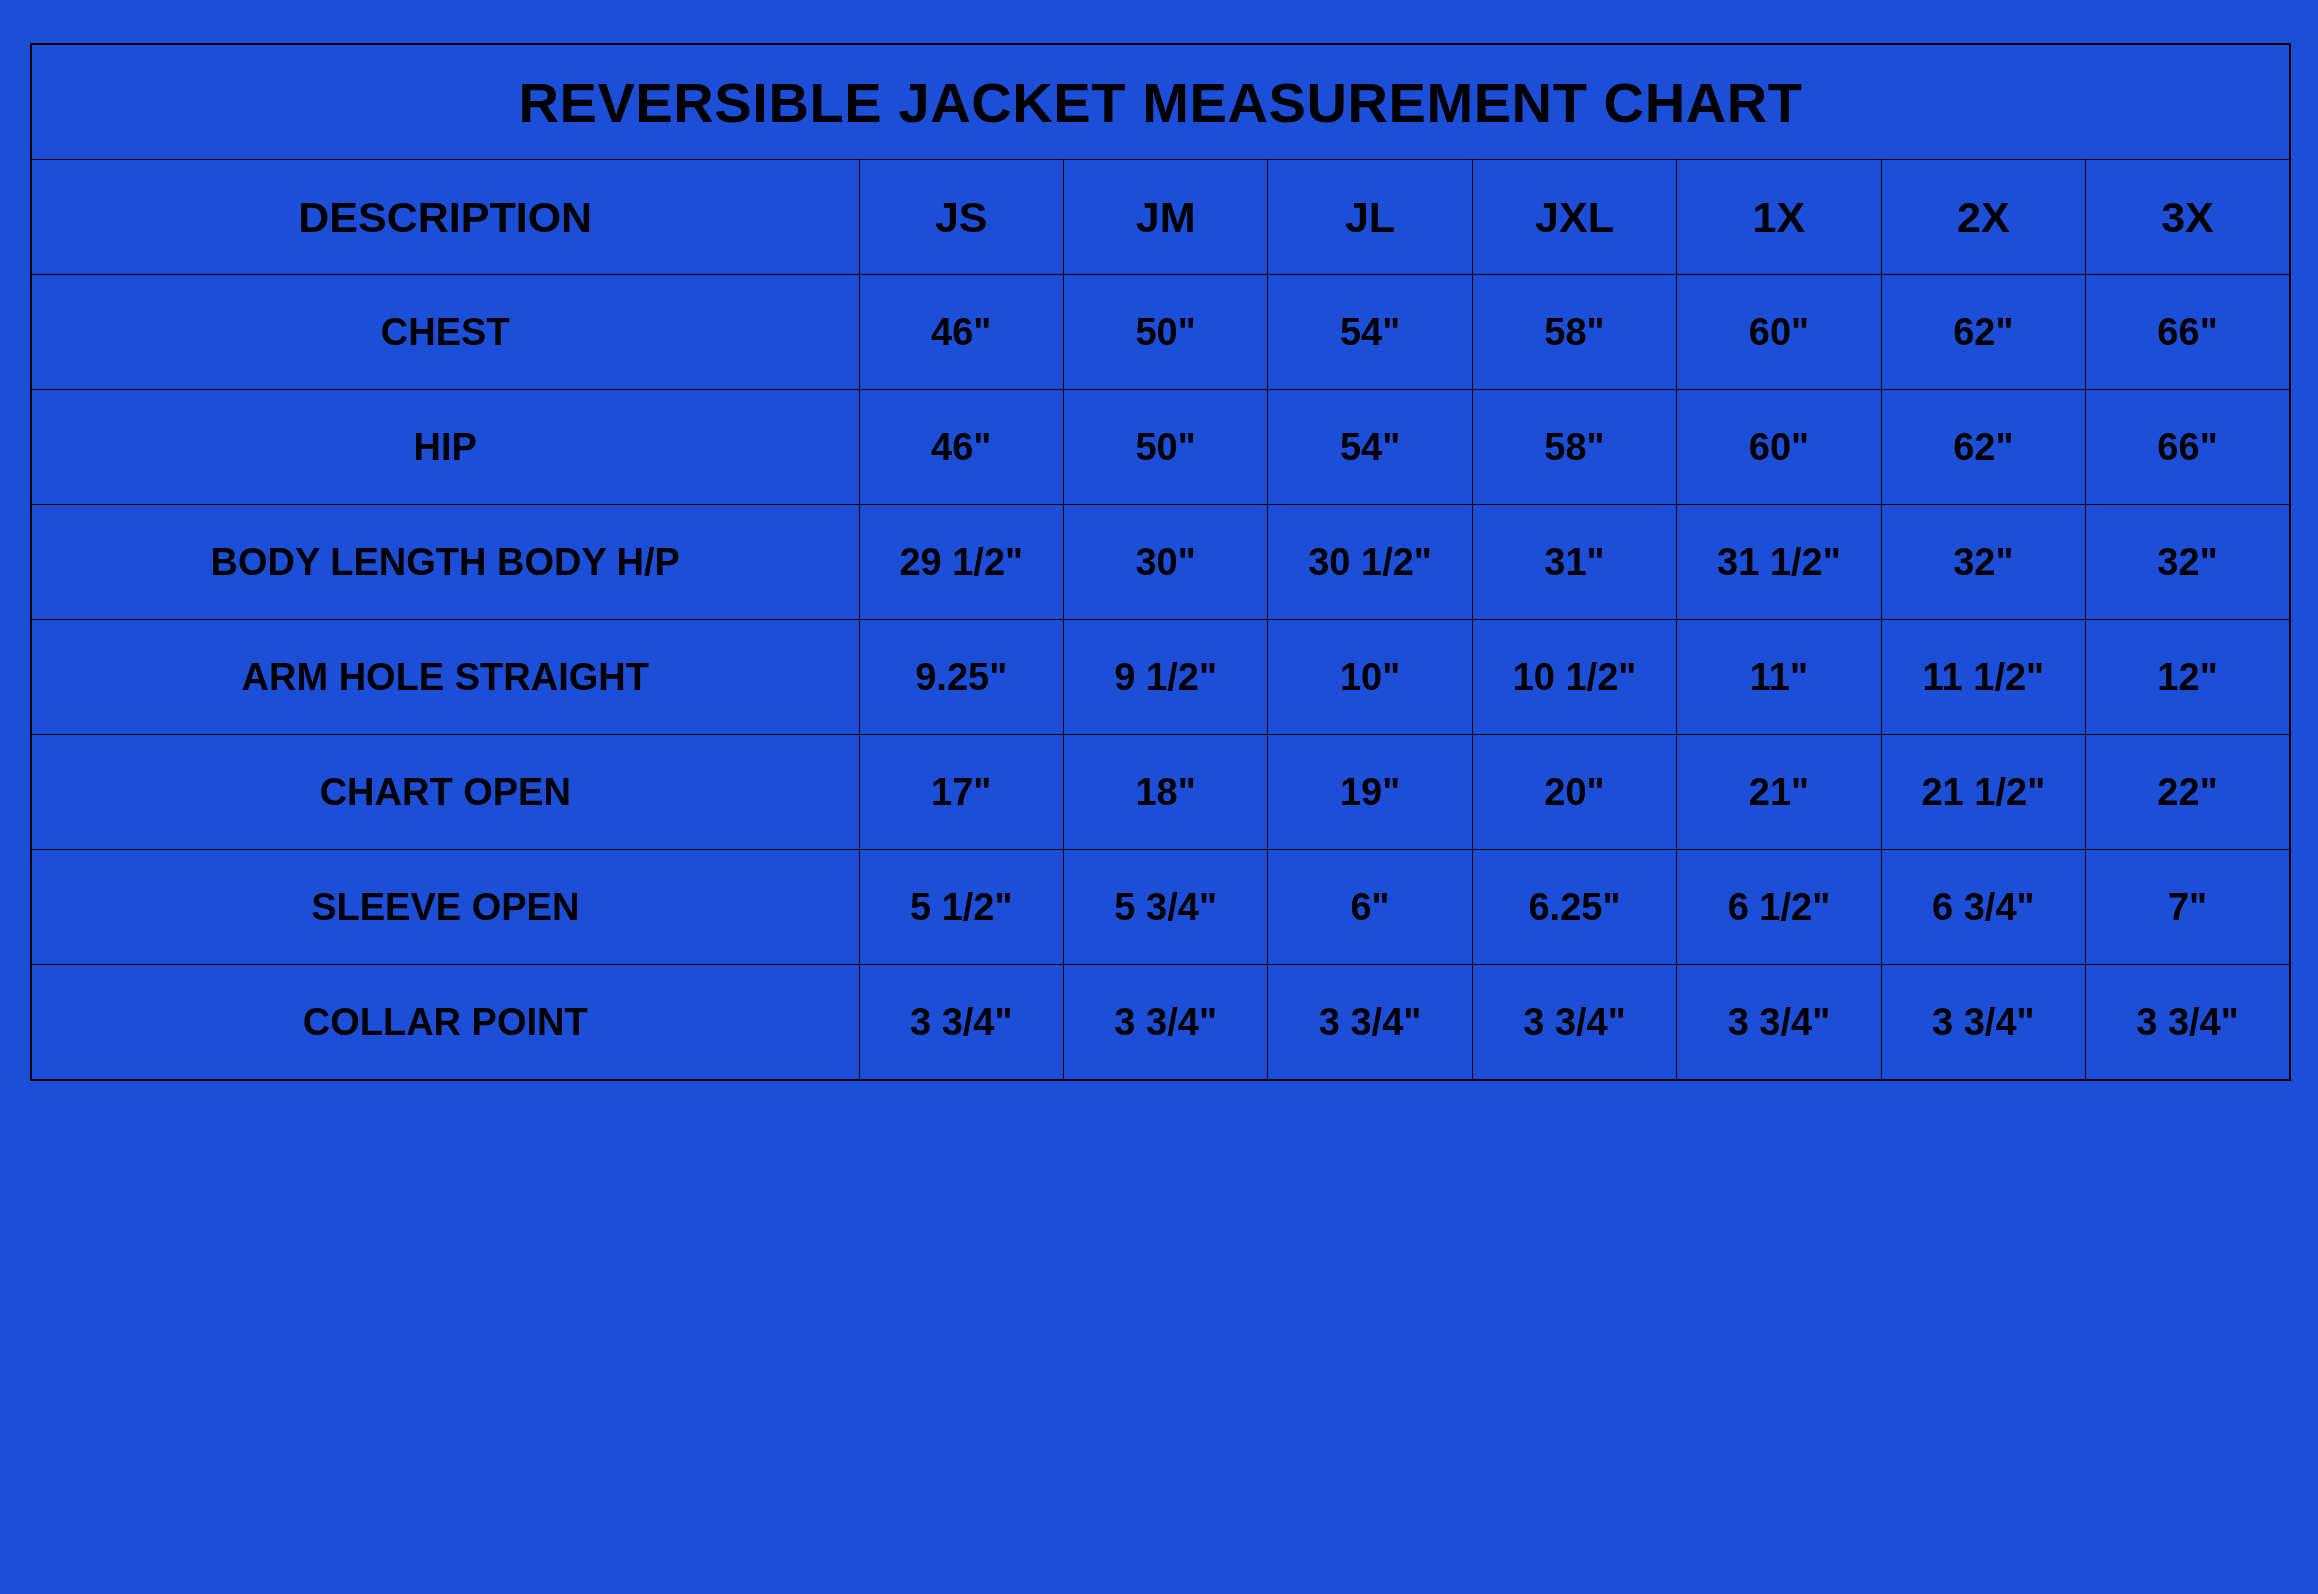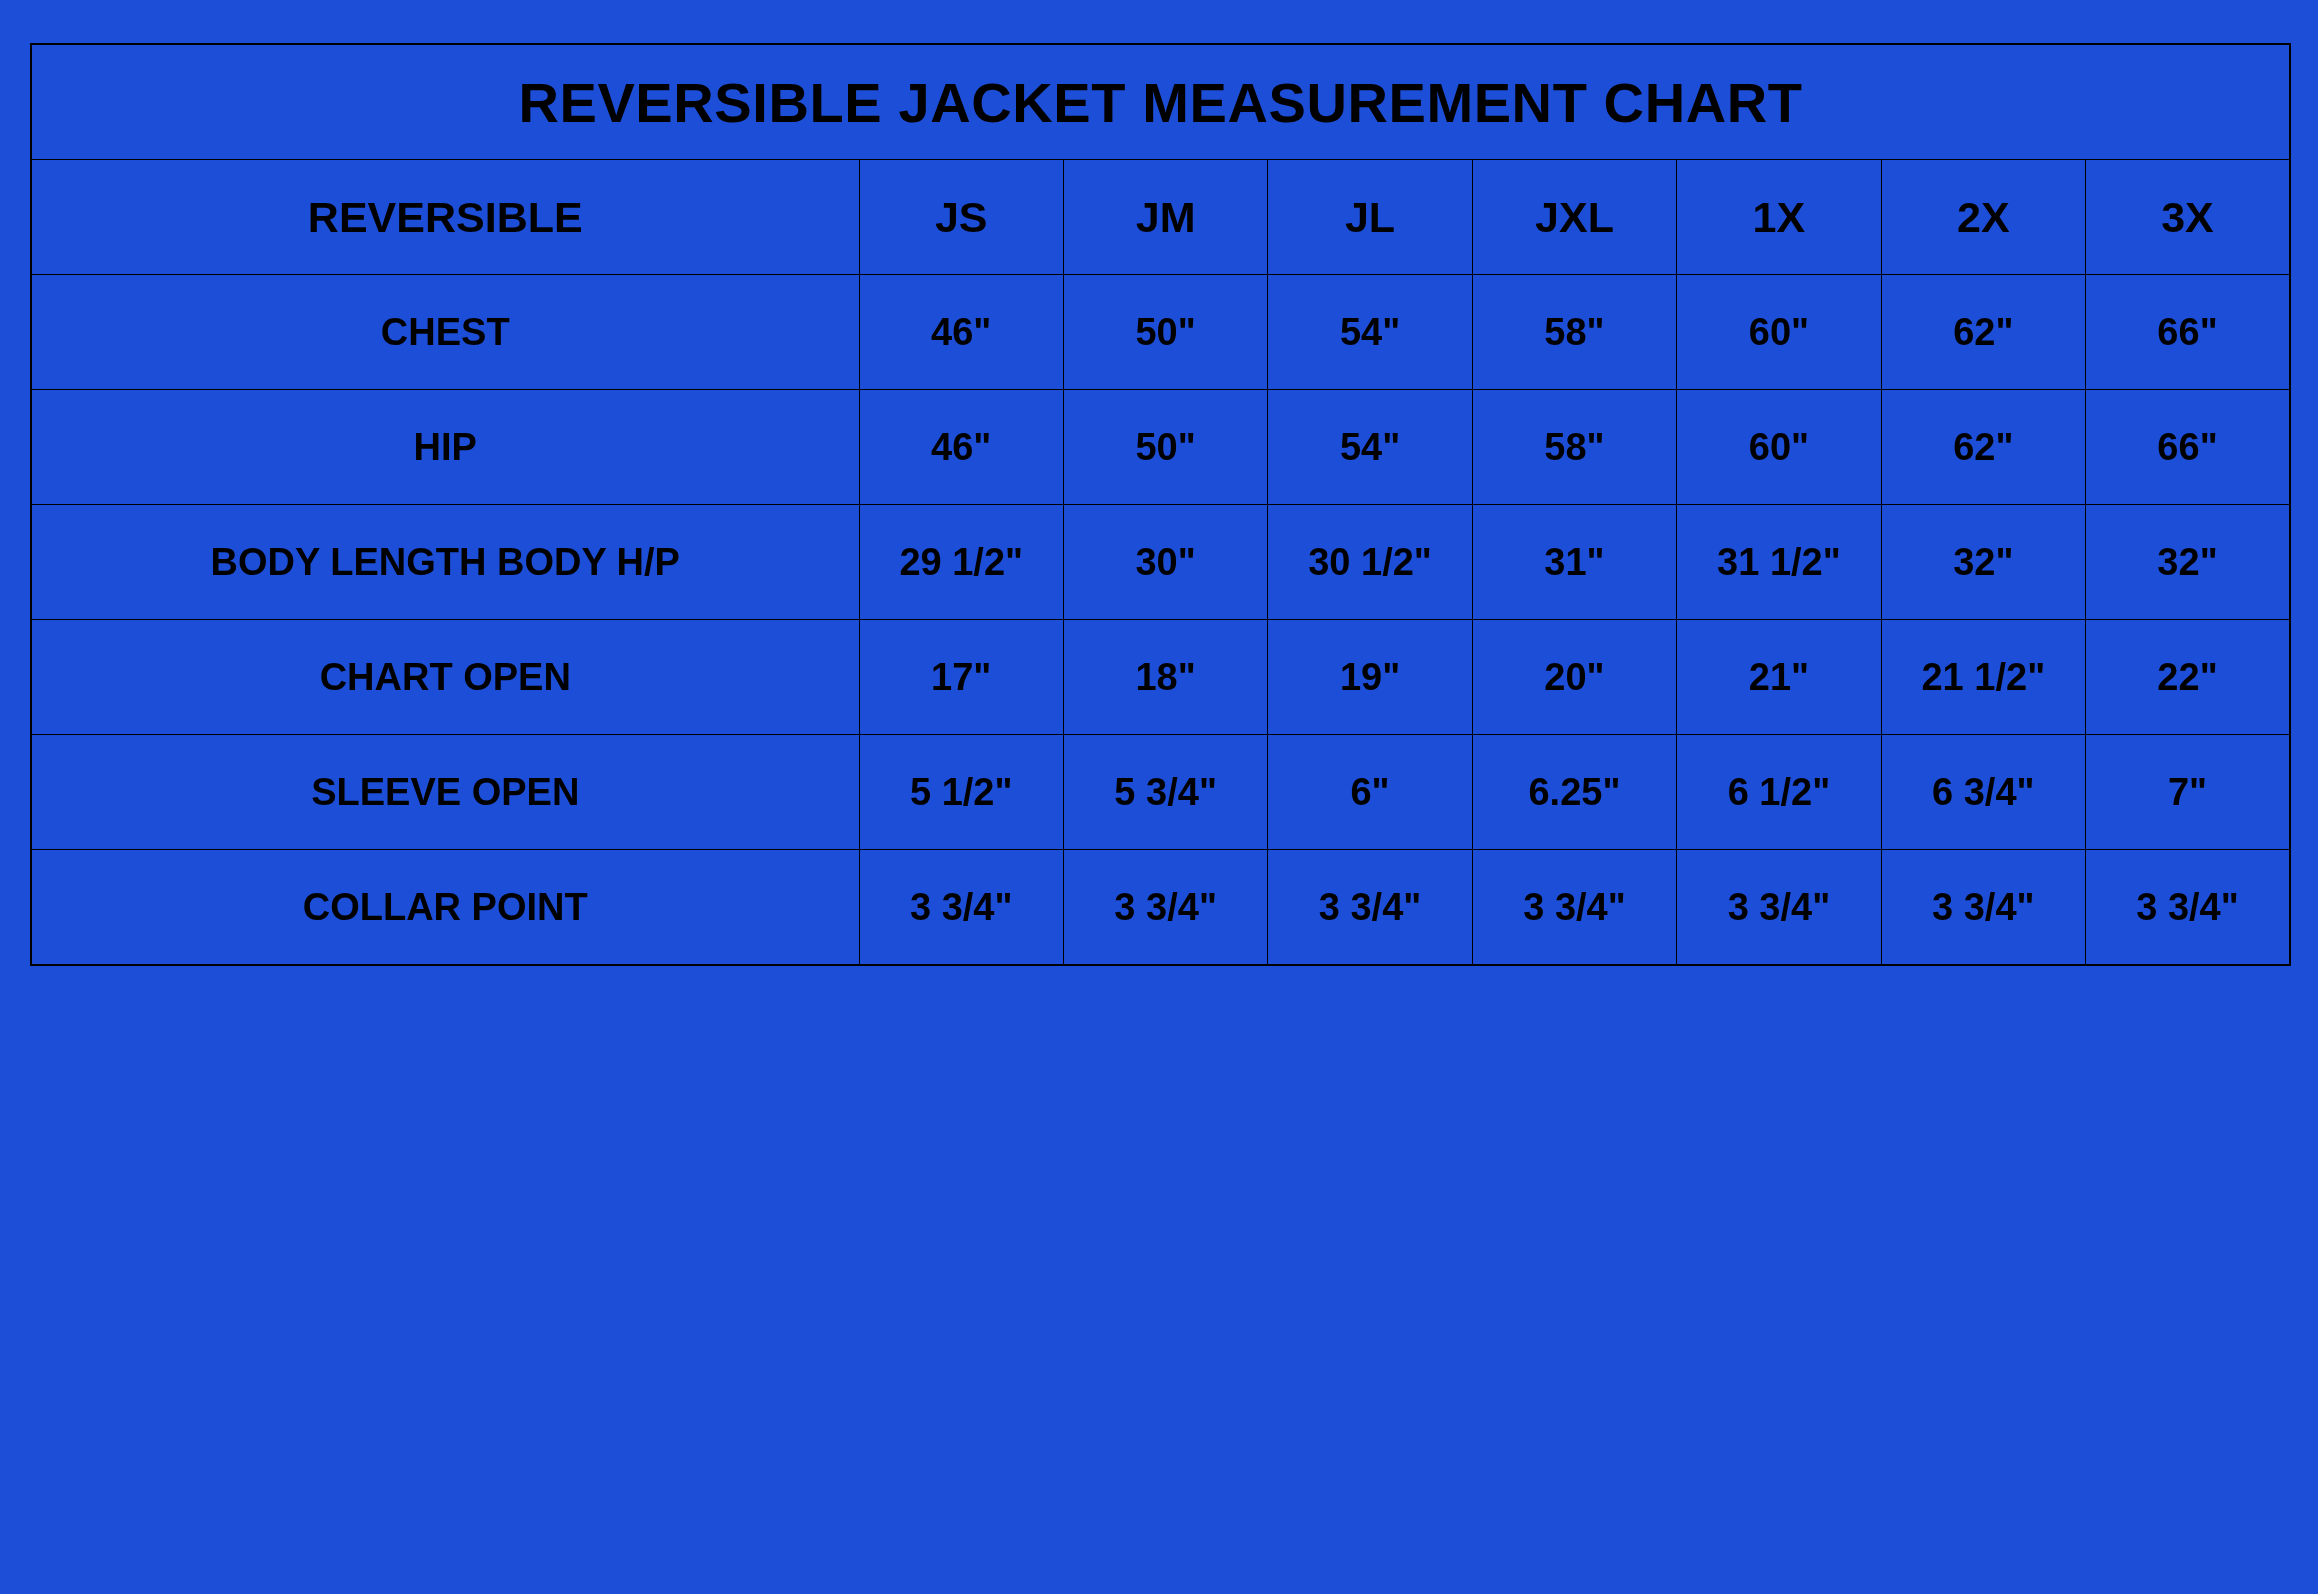--- a/index.html
+++ b/index.html
@@ -64,21 +64,21 @@
         <col>
         <col>
         <col>
         <col>
       </colgroup>
     <thead>
       <tr class="title-row">
         <th id="title-cell" colspan="8">REVERSIBLE JACKET MEASUREMENT CHART</th>
       </tr>
       <tr class="header-row" id="header-row">
-          <th>REVERSIBLE</th>
+          <th>DESCRIPTION</th>
           <th>JS</th>
           <th>JM</th>
           <th>JL</th>
           <th>JXL</th>
           <th>1X</th>
           <th>2X</th>
           <th>3X</th>
         </tr>
     </thead>
     <tbody id="table-body">
@@ -106,20 +106,30 @@
           <td>BODY LENGTH BODY H/P</td>
           <td>29 1/2"</td>
           <td>30"</td>
           <td>30 1/2"</td>
           <td>31"</td>
           <td>31 1/2"</td>
           <td>32"</td>
           <td>32"</td>
         </tr>
         <tr>
+          <td>ARM HOLE STRAIGHT</td>
+          <td>9.25"</td>
+          <td>9 1/2"</td>
+          <td>10"</td>
+          <td>10 1/2"</td>
+          <td>11"</td>
+          <td>11 1/2"</td>
+          <td>12"</td>
+        </tr>
+        <tr>
           <td>CHART OPEN</td>
           <td>17"</td>
           <td>18"</td>
           <td>19"</td>
           <td>20"</td>
           <td>21"</td>
           <td>21 1/2"</td>
           <td>22"</td>
         </tr>
         <tr>

